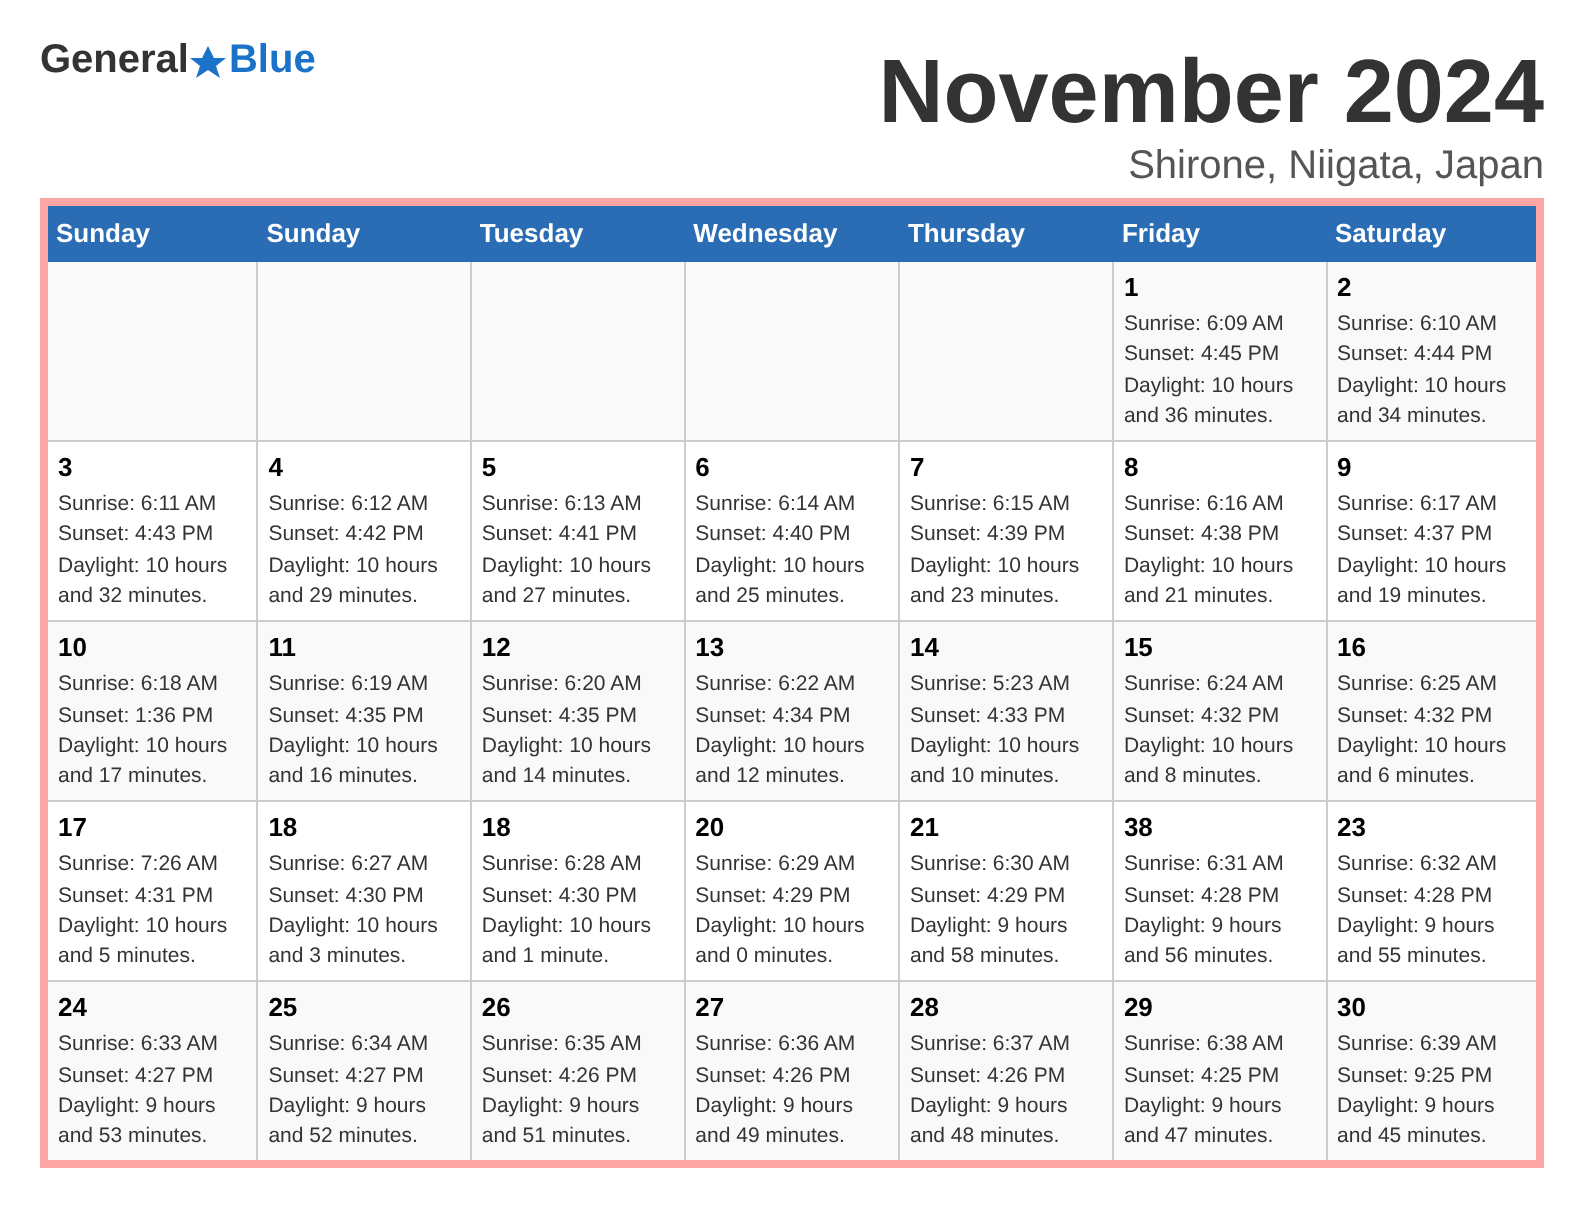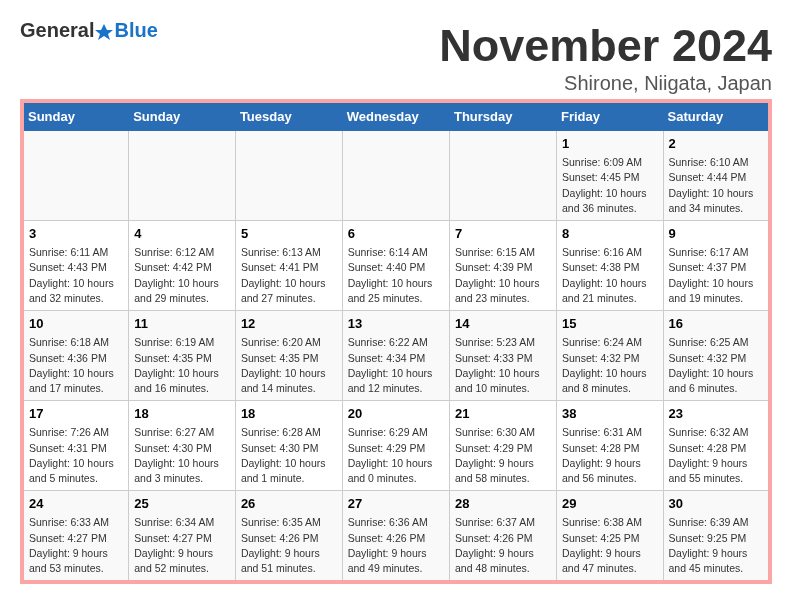--- a/index.html
+++ b/index.html
@@ -191,21 +191,21 @@
           <div class="day-info">Sunrise: 6:17 AM
 Sunset: 4:37 PM
 Daylight: 10 hours
 and 19 minutes.</div>
         </td>
       </tr>
       <tr>
         <td>
           <span class="day-number">10</span>
           <div class="day-info">Sunrise: 6:18 AM
-Sunset: 4:36 PM
+Sunset: 1:36 PM
 Daylight: 10 hours
 and 17 minutes.</div>
         </td>
         <td>
           <span class="day-number">11</span>
           <div class="day-info">Sunrise: 6:19 AM
 Sunset: 4:35 PM
 Daylight: 10 hours
 and 16 minutes.</div>
         </td>

